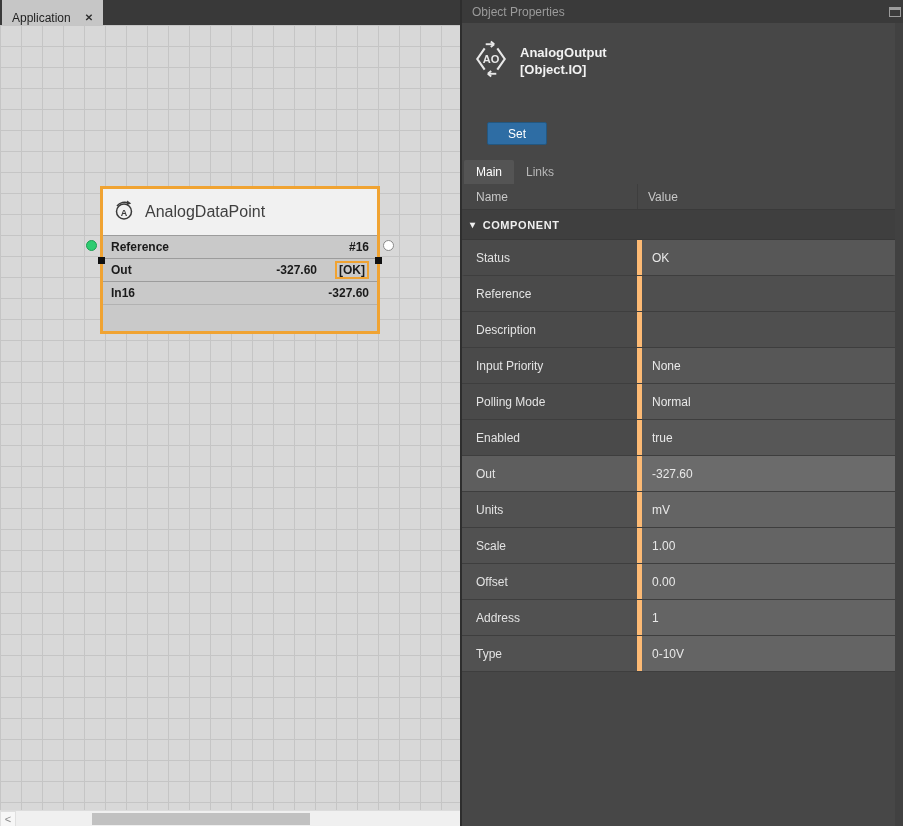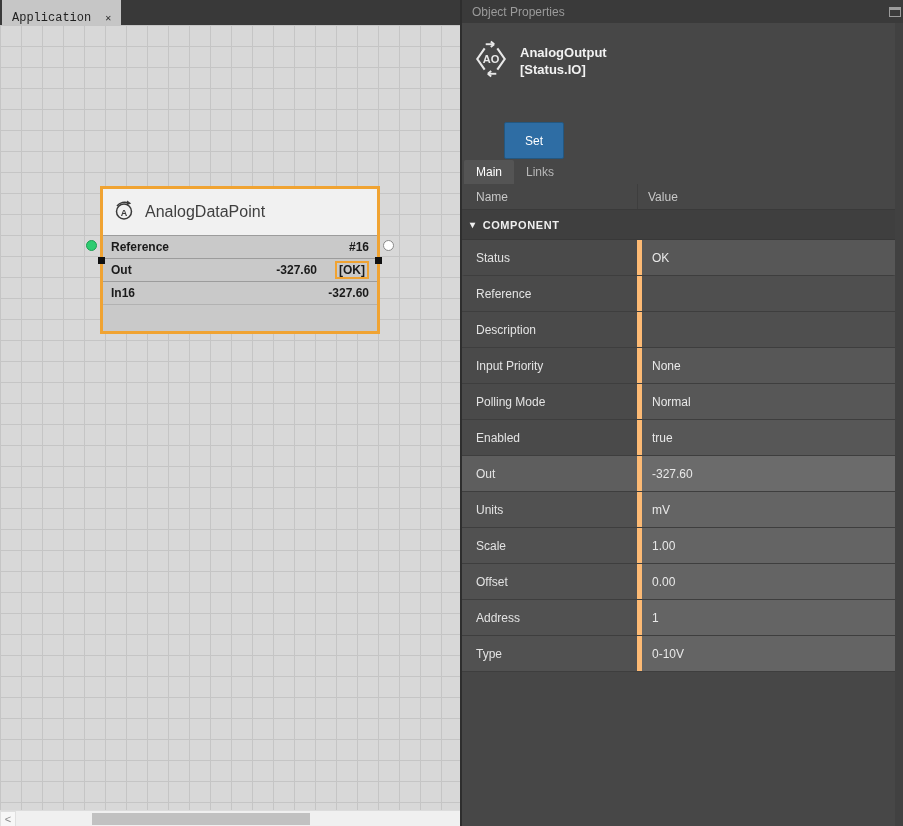--- a/index.html
+++ b/index.html
@@ -3,21 +3,21 @@
 <meta charset="utf-8">
 <style>
   * { margin:0; padding:0; box-sizing:border-box; }
   html,body { width:903px; height:826px; overflow:hidden; }
   body { font-family:"Liberation Sans", sans-serif; background:#3a3a3a; }
   .app { position:relative; width:903px; height:826px; background:#3a3a3a; }
 
   
   .left-pane { position:absolute; left:0; top:0; width:461px; height:826px; }
   .tabbar { position:absolute; left:0; top:0; width:461px; height:25px; background:#393939; }
-  .doc-tab { position:absolute; left:2px; top:0; height:35px; background:#c6c6c6; display:flex; align-items:center; padding:0 10px; font-size:12px; color:#1f1f1f; cursor:default;font-family:Liberation Mono, monospace; }
+  .doc-tab { position:absolute; left:2px; top:0; height:35px; background:#c6c6c6; display:flex; align-items:center; padding:0 10px; font-size:12px; color:#1f1f1f; cursor:default; }
   .doc-tab .close-x { margin-left:14px; font-size:10px; font-weight:bold; color:#2d2d2d; }
 
   .canvas { position:absolute; left:0; top:25px; width:461px; height:785px;
     background-color:#d8d8d8;
     background-image:
       linear-gradient(to right, #c5c5c5 1px, transparent 1px),
       linear-gradient(to bottom, #c5c5c5 1px, transparent 1px);
     background-size:21px 21px; }
 
   
@@ -45,21 +45,21 @@
 
   
   .right-pane { position:absolute; left:462px; top:0; width:441px; height:826px; background:#474747; }
   .panel-header { position:absolute; left:0; top:0; width:441px; height:23px; background:#3a3a3a; display:flex; align-items:center; justify-content:space-between; padding:0 2px 0 10px; font-size:12px; color:#9b9b9b; }
   .dock-icon { width:12px; height:10px; border:1px solid #9b9b9b; border-top-width:3px; }
   .right-strip { position:absolute; right:0; top:23px; width:8px; height:803px; background:#414141; }
 
   .obj-head { position:absolute; left:10px; top:40px; display:flex; align-items:center; }
   .obj-names { margin-left:10px; color:#f2f2f2; font-size:13px; font-weight:bold; line-height:17px; }
 
-  .set-btn { position:absolute; left:25px; top:122px; width:60px; height:37px; background:#2e6da4; border:1px solid #24577f; border-radius:2px; color:#ffffff; font-size:12px; display:flex; align-items:center; justify-content:center; cursor:default;margin-left:17px; }
+  .set-btn { position:absolute; left:25px; top:122px; width:60px; height:23px; background:#2e6da4; border:1px solid #24577f; border-radius:2px; color:#ffffff; font-size:12px; display:flex; align-items:center; justify-content:center; cursor:default; }
 
   .ptabs { position:absolute; left:2px; top:158px; height:26px; display:flex; align-items:flex-end; }
   .ptab { padding:5px 12px; font-size:12px; color:#b8b8b8; cursor:default; }
   .ptab.active { background:#545454; color:#ffffff; border-radius:2px 2px 0 0; }
 
   .ptable { position:absolute; left:0; top:184px; width:433px; }
   .thead { height:26px; display:flex; background:#474747; border-bottom:1px solid #3a3a3a; font-size:12px; color:#c8c8c8; }
   .thead .th-name { width:175px; display:flex; align-items:center; padding-left:14px; }
   .thead .th-value { flex:1; display:flex; align-items:center; padding-left:10px; border-left:1px solid #3e3e3e; }
   .tgroup { height:30px; background:#3f3f3f; display:flex; align-items:center; padding-left:8px; gap:7px; color:#efefef; font-size:11px; font-weight:bold; letter-spacing:0.6px; border-bottom:1px solid #383838; }
@@ -147,21 +147,21 @@
           <path d="M24 8 L31 18 L24 28" fill="none" stroke="#e8e8e8" stroke-width="2"></path>
           <text x="18" y="22" text-anchor="middle" font-size="10.5" font-weight="bold" fill="#e8e8e8">AO</text>
           <path d="M13 4 H21" stroke="#e8e8e8" stroke-width="1.8" fill="none"></path>
           <path d="M21 4 L17.8 1.4 M21 4 L17.8 6.6" stroke="#e8e8e8" stroke-width="1.8" fill="none"></path>
           <path d="M23 32 H15" stroke="#e8e8e8" stroke-width="1.8" fill="none"></path>
           <path d="M15 32 L18.2 29.4 M15 32 L18.2 34.6" stroke="#e8e8e8" stroke-width="1.8" fill="none"></path>
         </svg>
       </span>
       <div class="obj-names">
         <div>AnalogOutput</div>
-        <div>[Status.IO]</div>
+        <div>[Object.IO]</div>
       </div>
     </div>
 
     <div class="set-btn">Set</div>
 
     <div class="ptabs">
       <div class="ptab active">Main</div>
       <div class="ptab">Links</div>
     </div>
 

